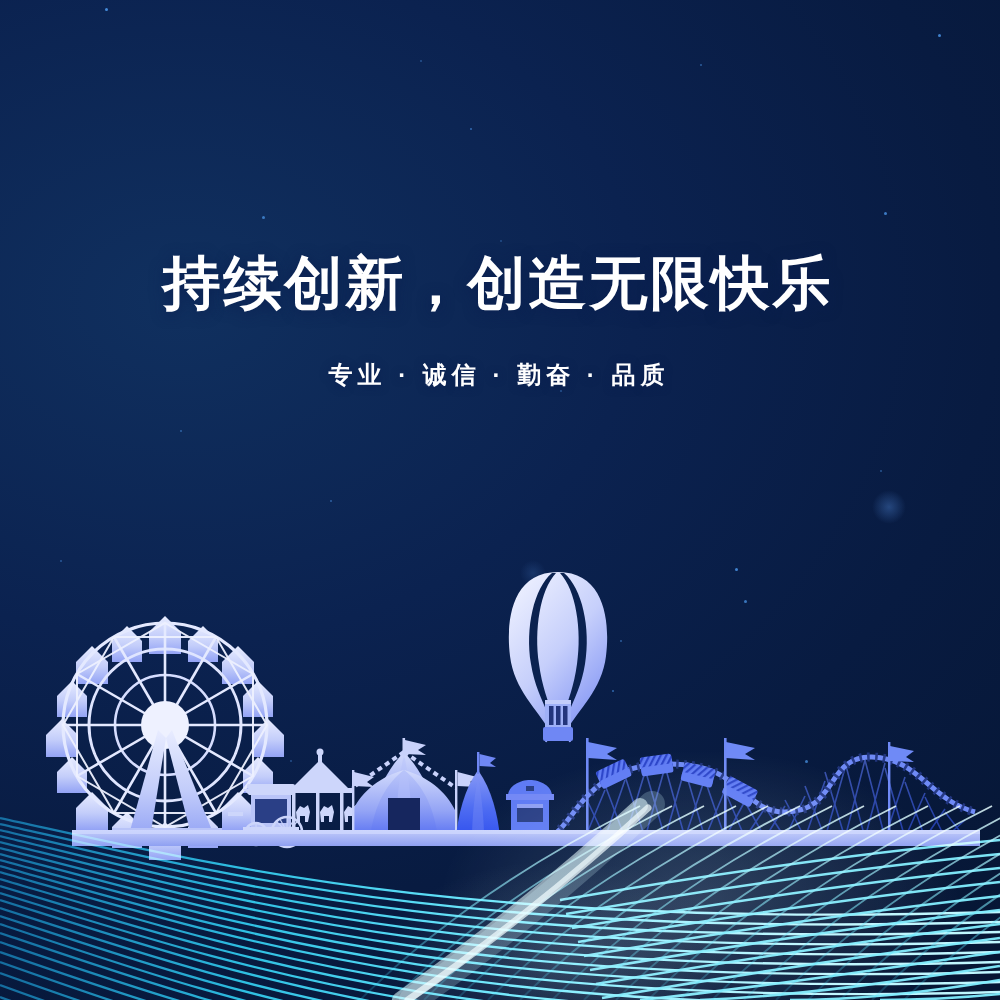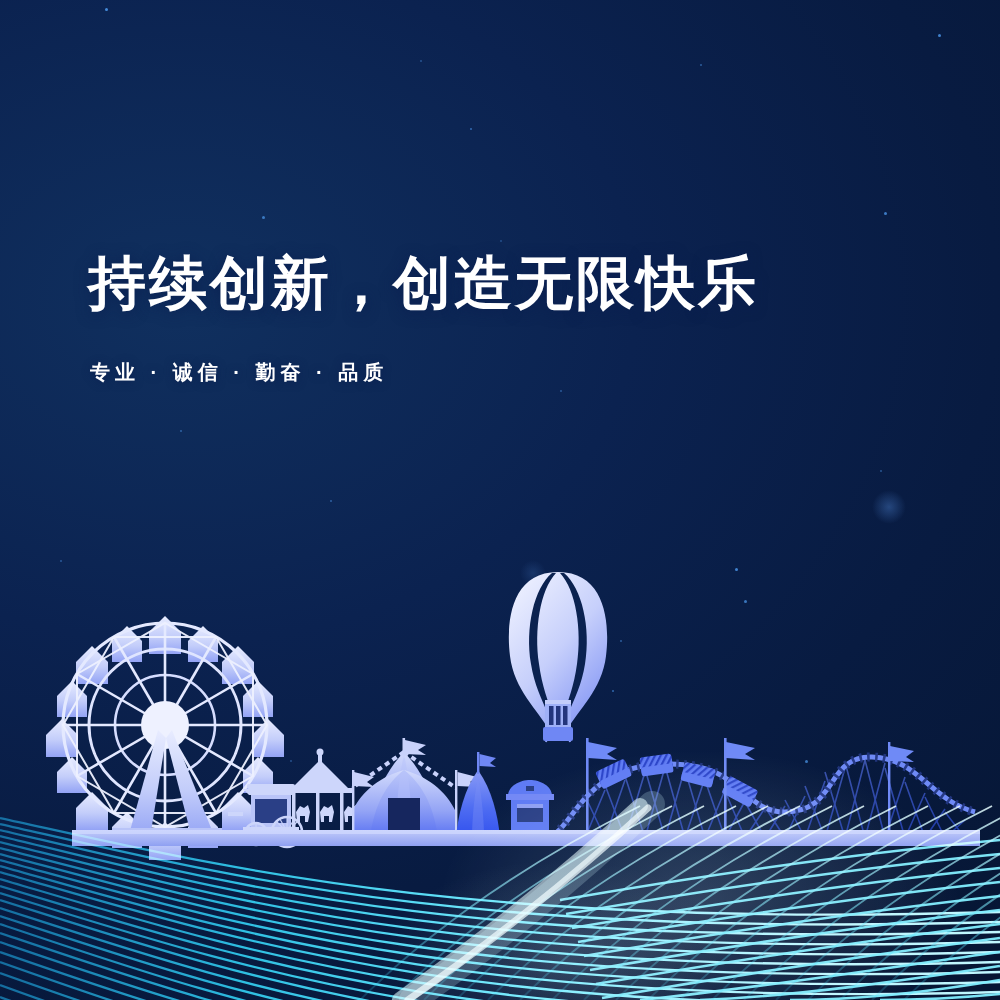--- a/index.html
+++ b/index.html
@@ -14,34 +14,34 @@
       radial-gradient(ellipse 120% 90% at 18% 30%, #10305f 0%, #0b2250 38%, #081b41 68%, #061634 100%);
   }
 
   
   .stars{position:absolute;inset:0;pointer-events:none;}
   .star{position:absolute;border-radius:50%;background:#4d9bf0;}
   .glow{position:absolute;border-radius:50%;
         background:radial-gradient(circle,rgba(90,150,235,.35) 0%,rgba(90,150,235,0) 70%);}
 
   
-  .textwrap{position:absolute;left:88px;top:250px;width:820px;}
+  .textwrap{position:absolute;left:88px;top:250px;width:820px;text-align:center;}
   .title{
     color:#ffffff;
     font-size:58px;
     font-weight:bold;
     letter-spacing:3px;
     line-height:1.15;
     margin:0;
     white-space:nowrap;
     text-shadow:0 2px 14px rgba(10,30,80,.9);
   }
   .subtitle{
     color:#ffffff;
-    font-size:20px;
+    font-size:24px;
     font-weight:bold;
     letter-spacing:5px;
     margin:42px 0 0 2px;
     white-space:nowrap;
     text-shadow:0 1px 8px rgba(10,30,80,.9);
   }
 
   
   .layer{position:absolute;left:0;top:0;width:1000px;height:1000px;}
   .wave-layer{mix-blend-mode:screen;}

